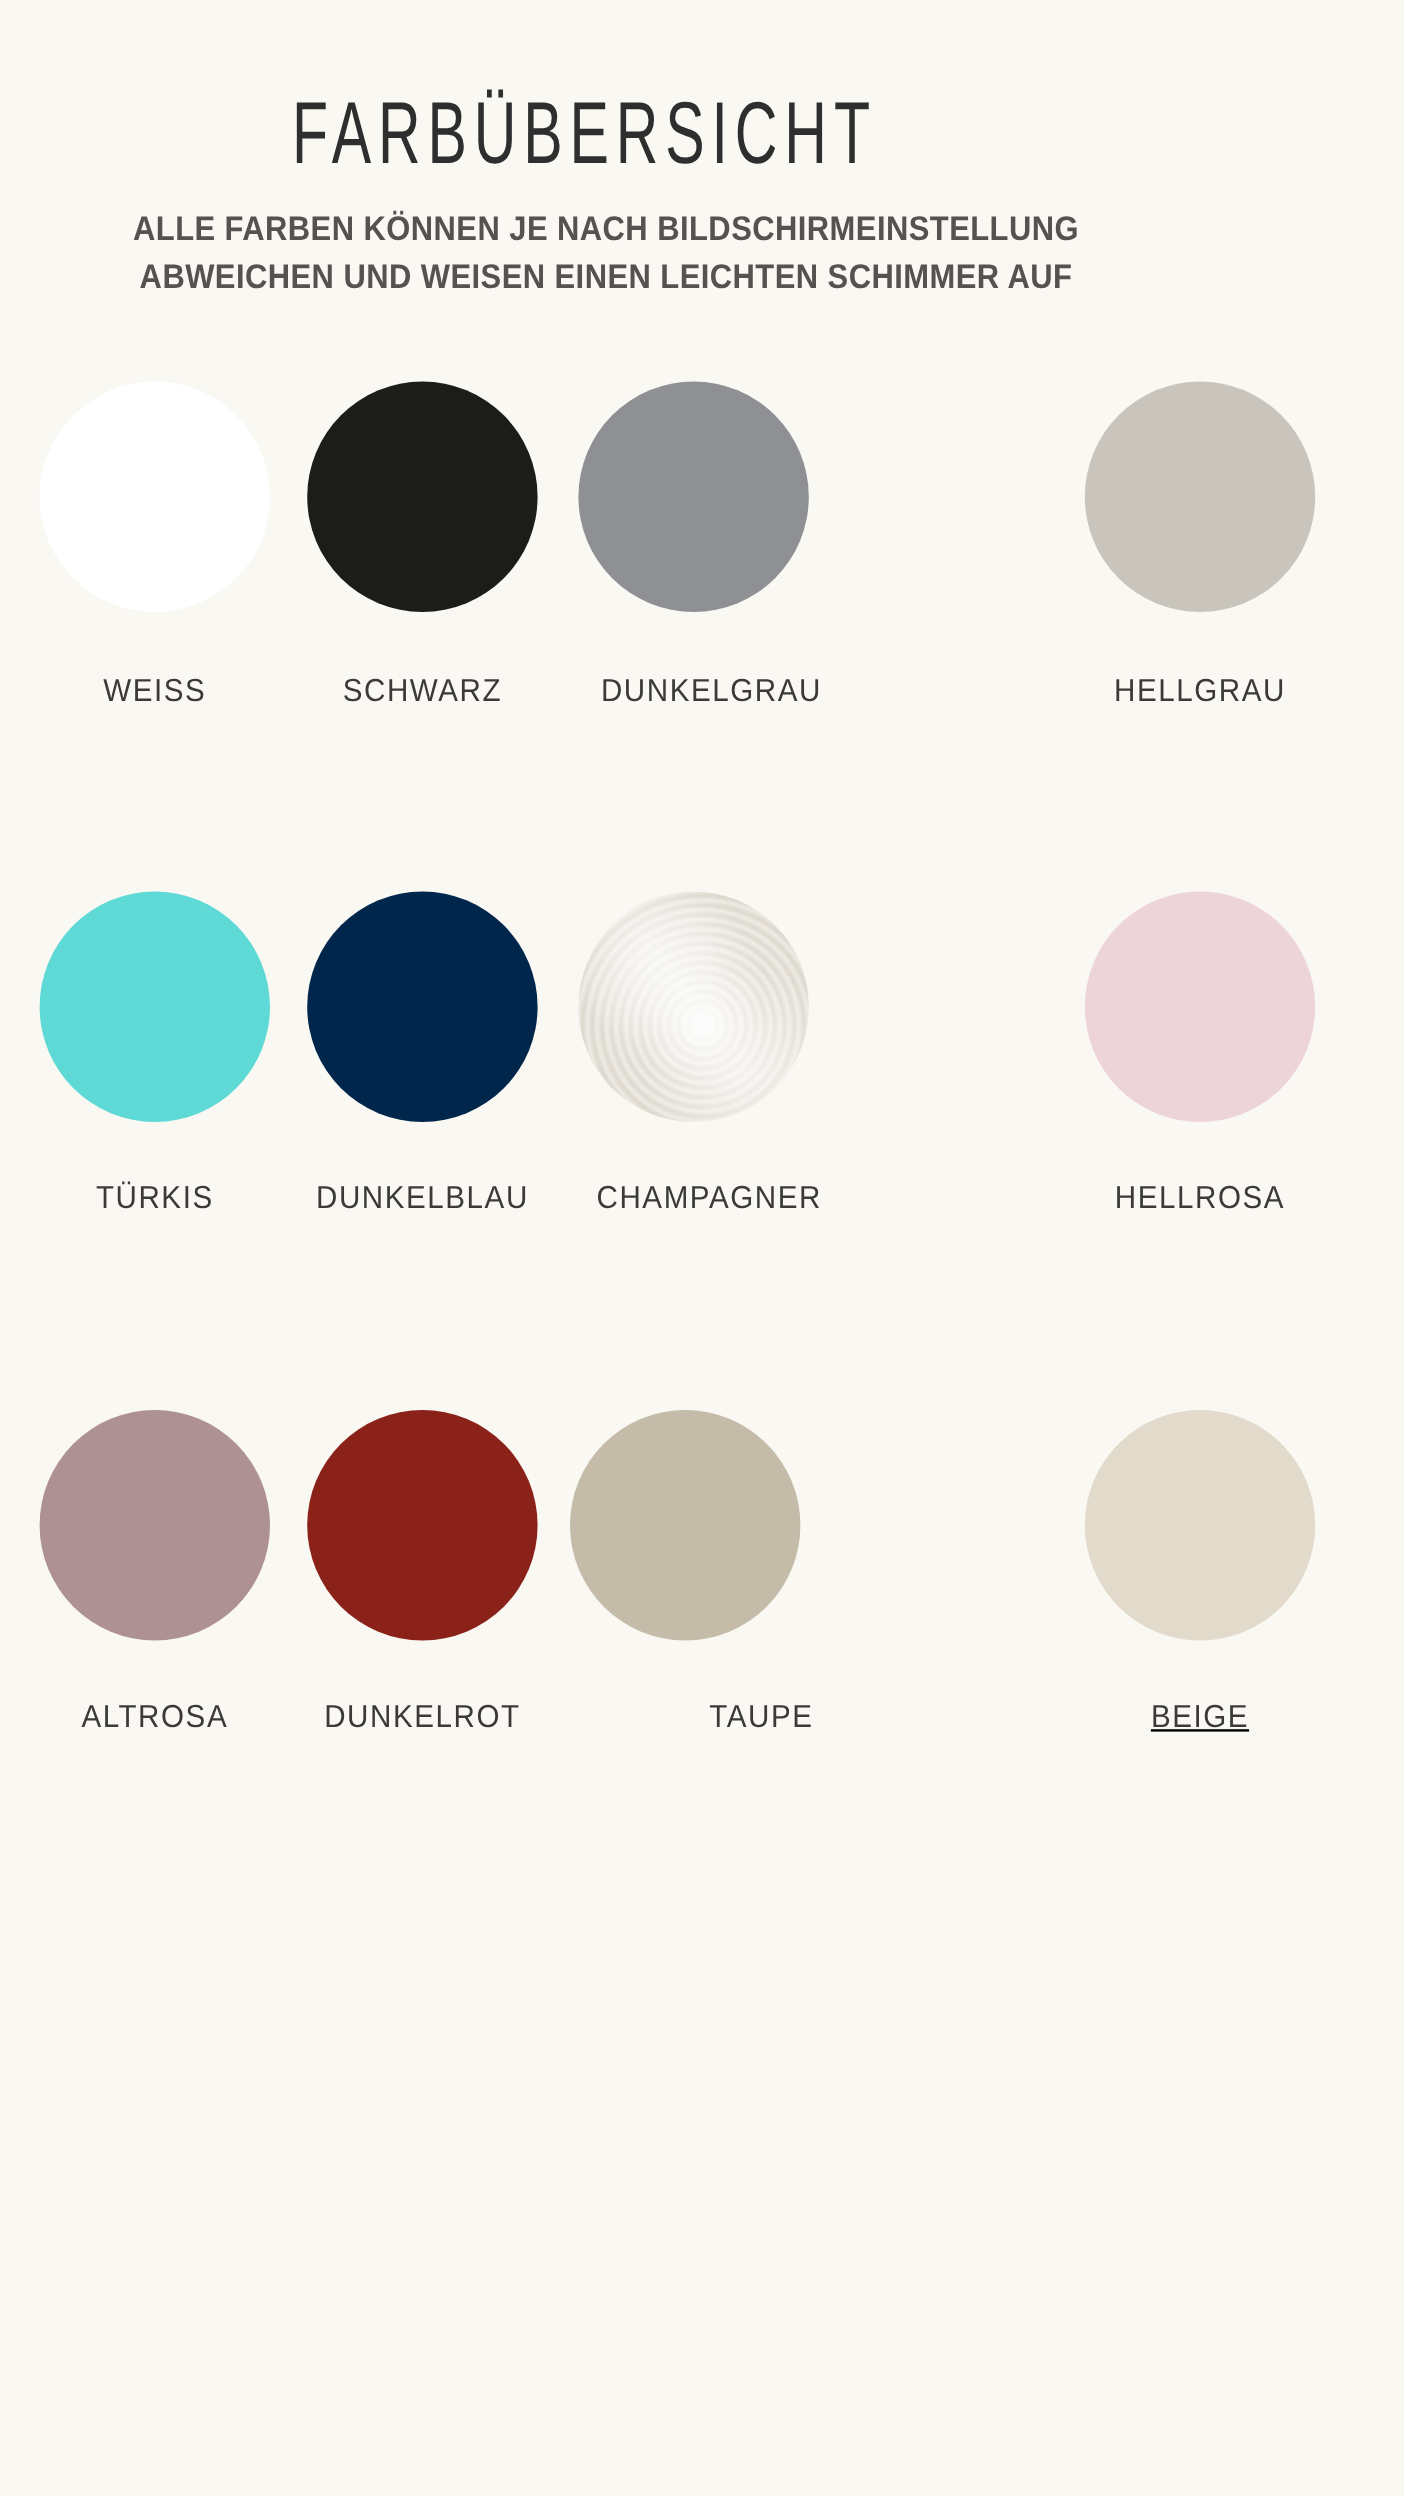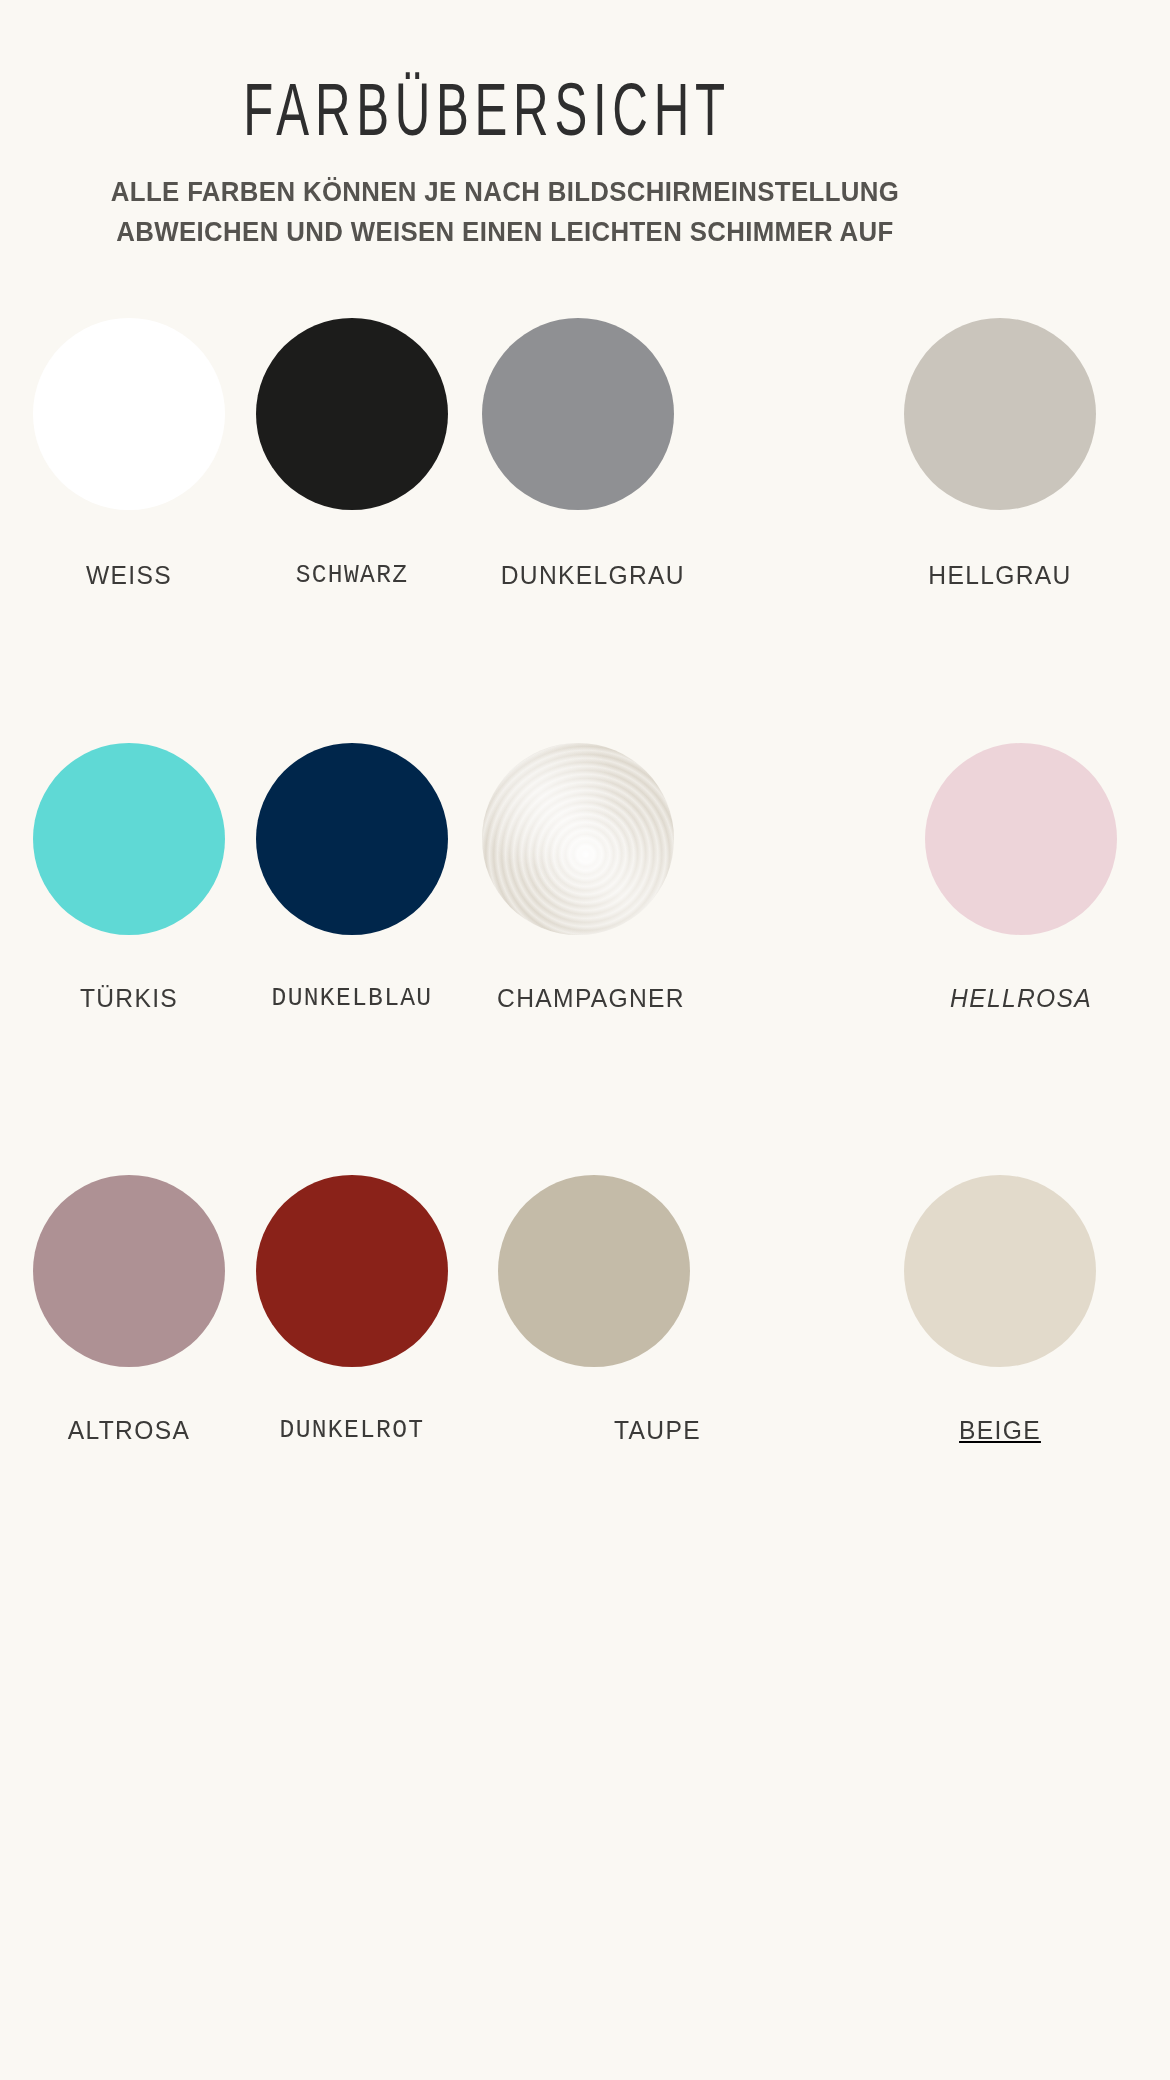--- a/index.html
+++ b/index.html
@@ -75,35 +75,35 @@
 
   .cell {
     position: absolute;
     top: 0;
     width: 230px;
     text-align: center;
   }
 
   
   .col-0 { left: 14px; }
-  .col-1 { left: 237px; font-family: Liberation Mono, monospace; }
+  .col-1 { left: 237px; }
   .col-2 { left: 463px; text-align: right; }
   .col-3 { left: 686px; }
 
   .row-1 .col-3 { left: 885px; }
   .row-2 .col-3 { left: 885px; }
-  .row-3 .col-3 { left: 906px; font-style: italic; }
+  .row-3 .col-3 { left: 885px; }
   .row-4 .col-3 { left: 885px; text-decoration: underline; }
 
   .row-1 .col-2 { left: 463px; }
   .row-1 .col-1 { left: 237px; }
 
   .row-2 .col-2 { left: 463px; }
   .row-3 .col-2 { left: 463px; }
-  .row-4 .col-2 { left: 479px; }
+  .row-4 .col-2 { left: 456px; }
 
   .swatch {
     width: 192px;
     height: 192px;
     border-radius: 50%;
     margin: 0 auto;
     position: relative;
   }
 
   

